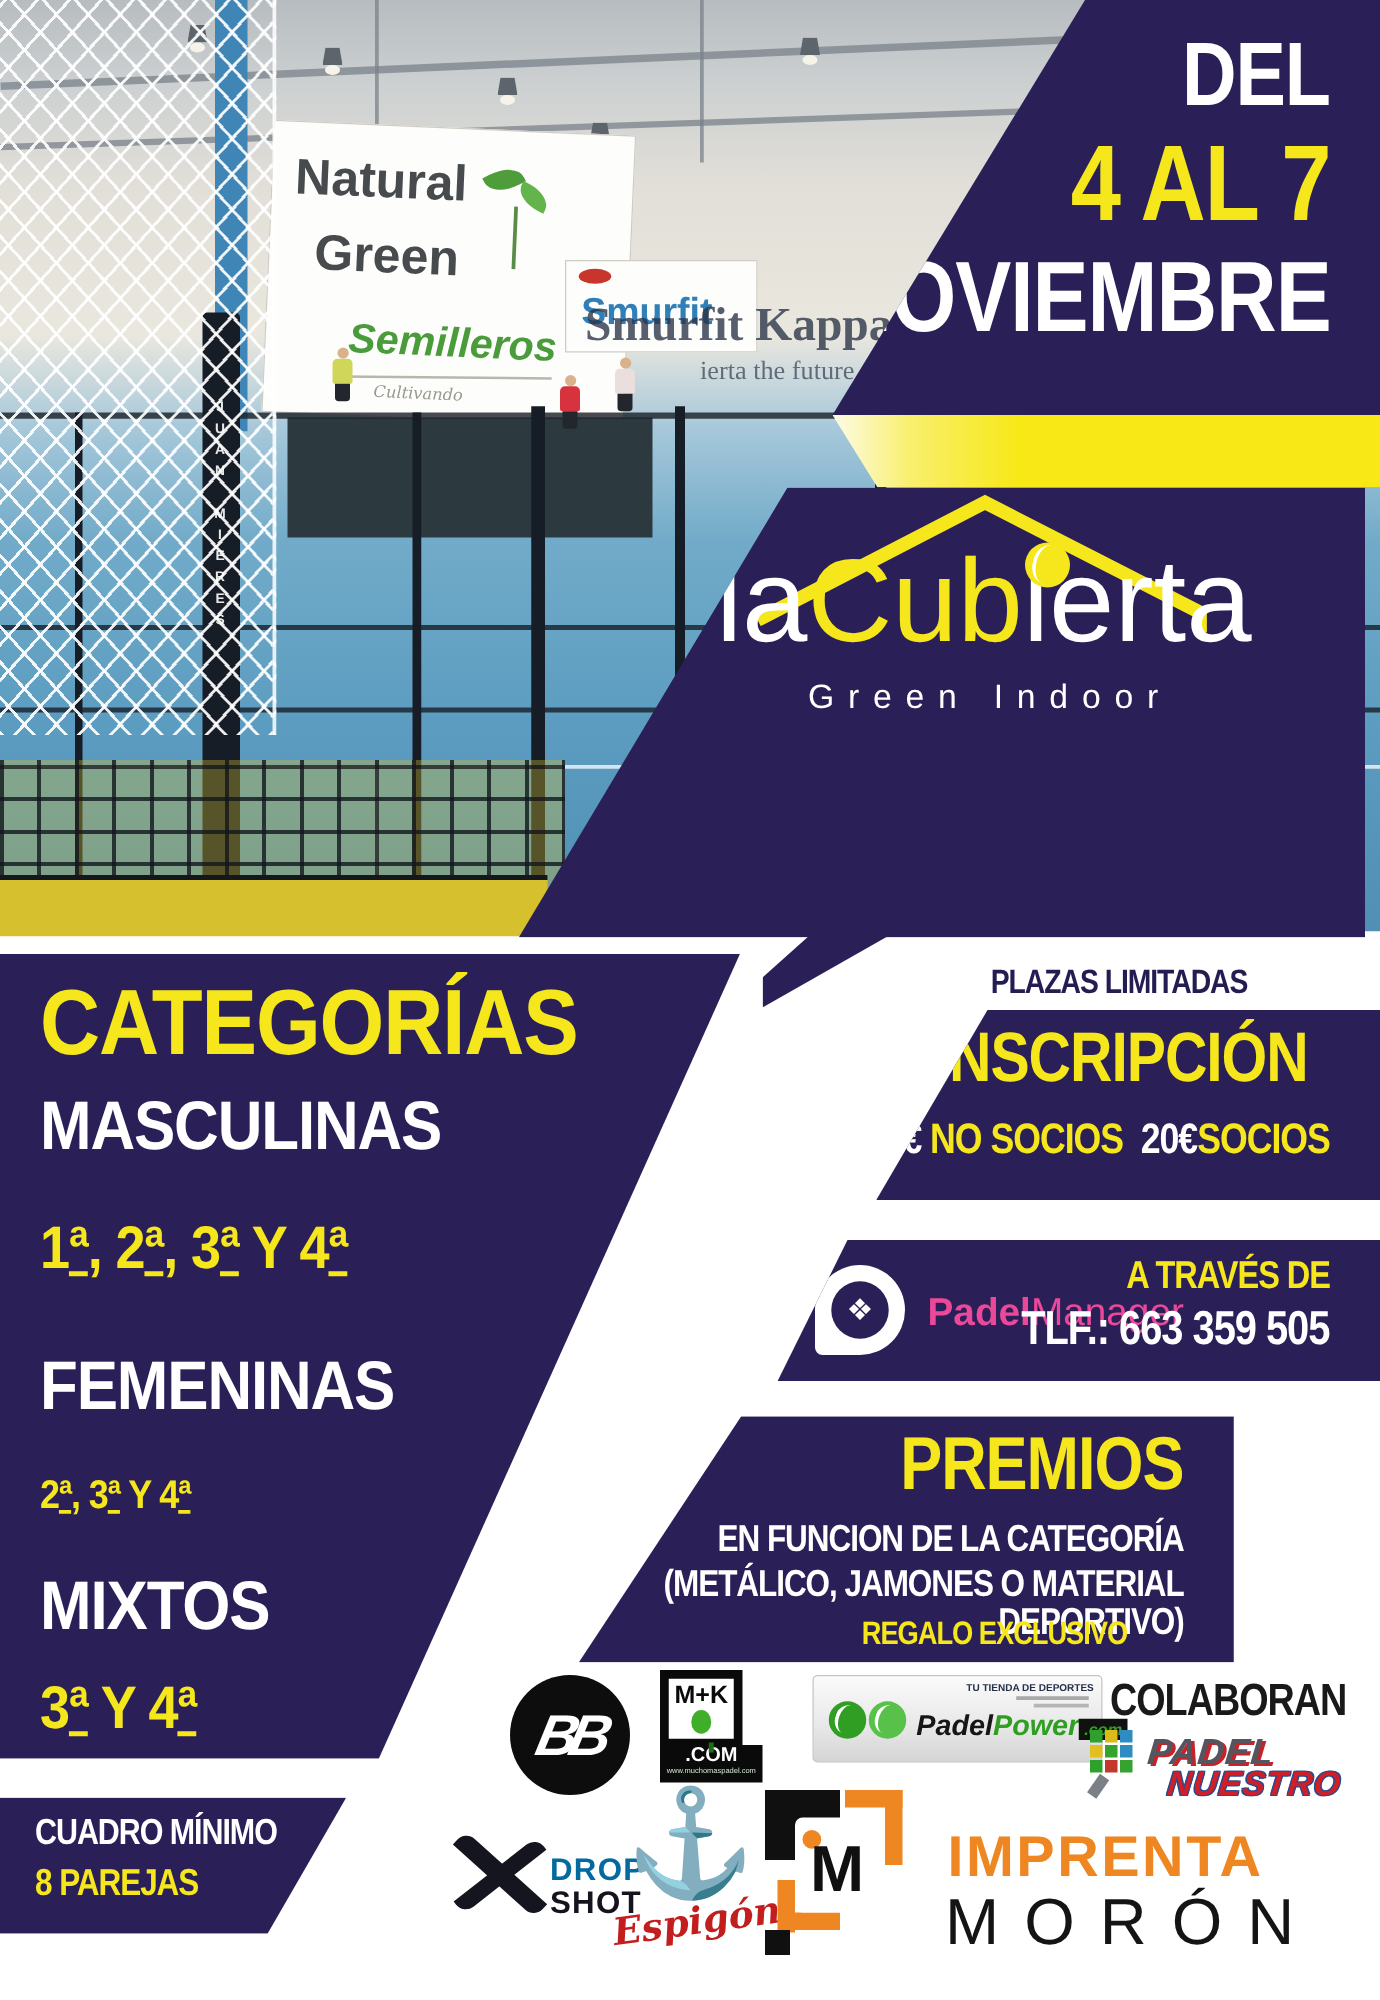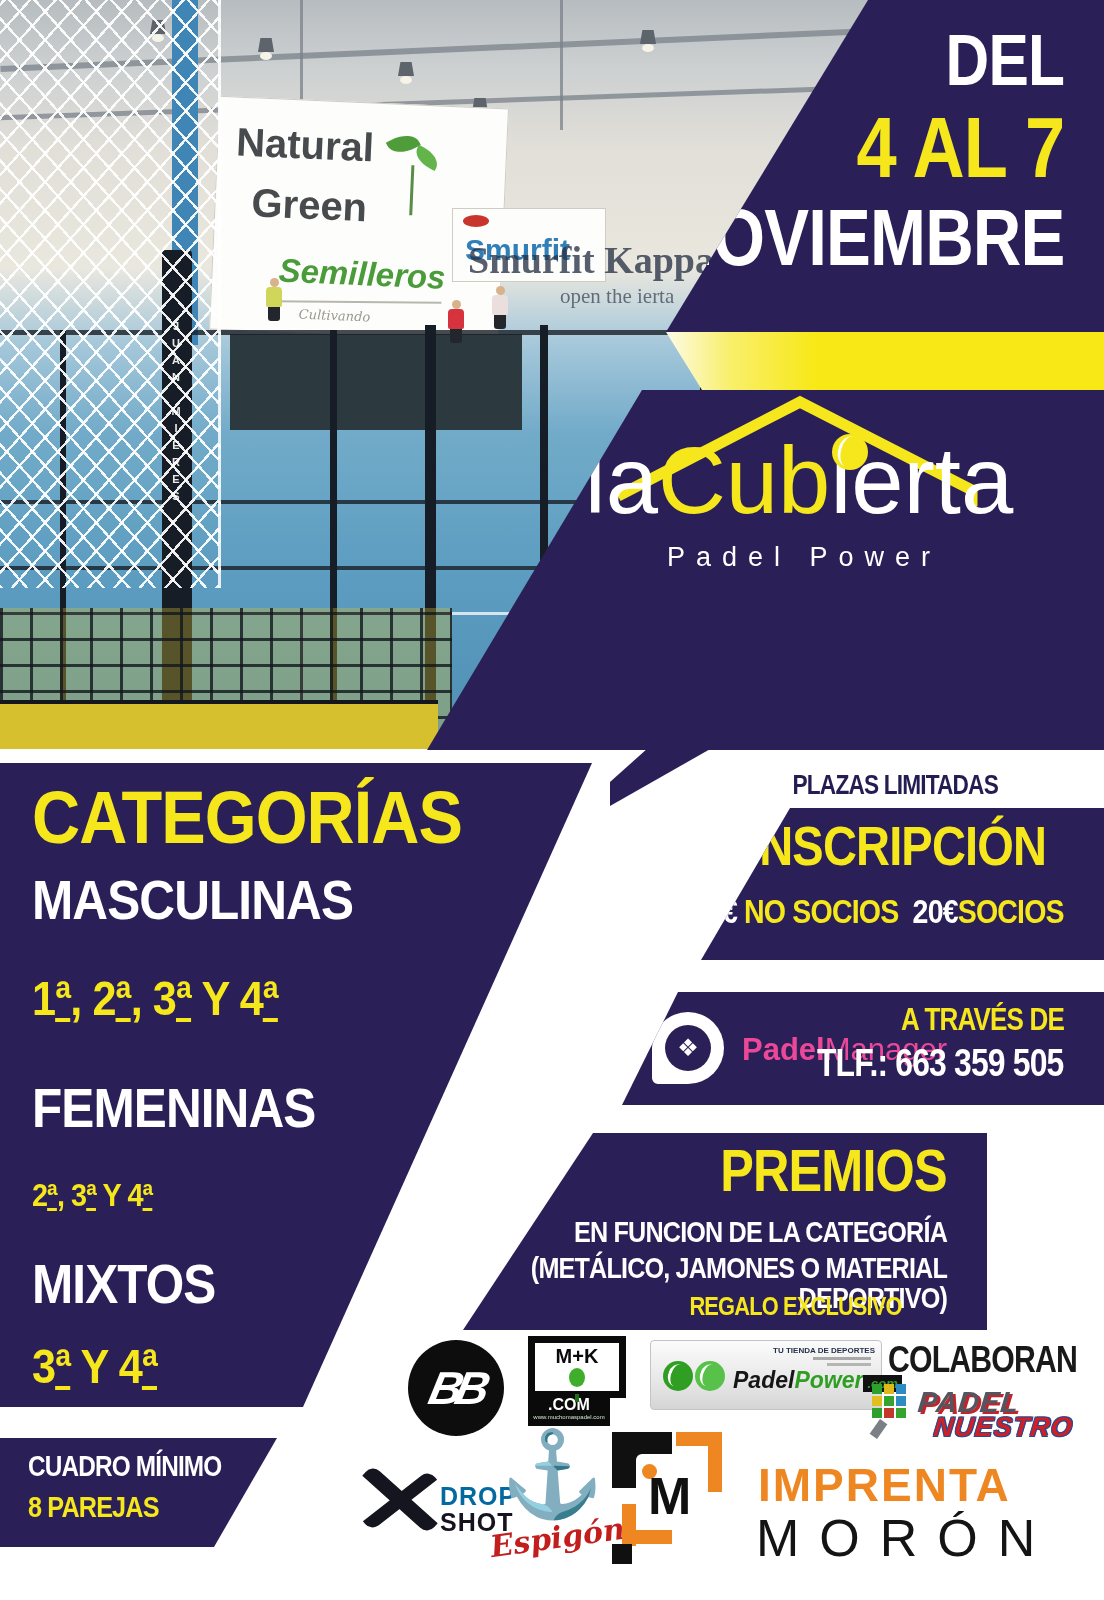--- a/index.html
+++ b/index.html
@@ -52,21 +52,21 @@
          letter-spacing:5px;font-weight:700;}
 
   
   .navyblk{background:var(--navy);}
   #wedgeTop{left:0;top:0;width:1104px;height:332px;
     clip-path:polygon(868px 0,1104px 0,1104px 332px,666px 332px);}
   #stripeYellow{left:0;top:332px;width:1104px;height:58px;
     clip-path:polygon(666px 0,1104px 0,1104px 58px,702px 58px);
     background:linear-gradient(90deg,#fdfcee 60%,#f9ef6d 66%,#f7e816 74%);}
   #blockBrand{left:0;top:390px;width:1092px;height:360px;
-    clip-path:polygon(630px 0,1104px 0,1104px 360px,415px 360px);margin-left:12px;}
+    clip-path:polygon(630px 0,1104px 0,1104px 360px,415px 360px);}
   #wedgeTail{left:610px;top:748px;width:110px;height:58px;background:var(--navy);
     clip-path:polygon(38px 0,102px 0,0 58px,0 34px);}
   #blockCats{left:0;top:763px;width:1104px;height:644px;
     clip-path:polygon(0 0,592px 0,303px 644px,0 644px);}
   #blockInsc{left:0;top:808px;width:1104px;height:152px;
     clip-path:polygon(790px 0,1104px 0,1104px 152px,701px 152px);}
   #blockMgr{left:0;top:992px;width:1104px;height:113px;
     clip-path:polygon(678px 0,1104px 0,1104px 113px,622px 113px);}
   #blockPrem{left:0;top:1133px;width:987px;height:197px;
     clip-path:polygon(593px 0,1104px 0,1104px 197px,463px 197px);}
@@ -84,21 +84,21 @@
   #pmpin{width:72px;height:72px;background:#fff;border-radius:36px 36px 36px 6px;}
   #pmpin .inner{position:absolute;left:13px;top:13px;width:46px;height:46px;border-radius:50%;
     background:var(--navy);color:#fff;display:flex;align-items:center;justify-content:center;
     font-size:24px;}
 
   
   #bbcirc{width:96px;height:96px;border-radius:50%;background:#0d0d0d;color:#fff;
     display:flex;align-items:center;justify-content:center;}
   #bbcirc span{font-size:46px;font-weight:700;font-style:italic;letter-spacing:-7px;
     transform:skewX(-12deg);}
-  #mkbox{width:98px;height:62px;background:#fff;border:7px solid #0a0a0a;box-sizing:border-box;}
+  #mkbox{width:66px;height:62px;background:#fff;border:7px solid #0a0a0a;box-sizing:border-box;}
   #mkband{width:82px;height:30px;background:#0a0a0a;color:#fff;text-align:center;}
   .mkracket{width:16px;height:19px;background:#3fae2a;border-radius:50%;}
   .mkstem{width:4px;height:8px;background:#1d6e14;}
   #ppbox{width:230px;height:68px;border-radius:4px;
     background:linear-gradient(180deg,#fbfbfb 0%,#e9e9e9 55%,#d5d5d5 100%);
     border:1px solid #c4c4c4;}
   .ppball{width:30px;height:30px;border-radius:50%;}
   .ppball:after{content:"";position:absolute;left:5px;top:3px;width:16px;height:23px;
     border:0 solid #fff;border-left-width:3px;border-radius:50%;transform:rotate(18deg);}
   .ppcom{background:#111;color:#2f9e23;font-weight:700;font-size:13px;padding:1px 4px;}
@@ -146,21 +146,21 @@
       <div class="abs" style="left:88px;top:206px;font-size:13px;font-style:italic;color:#9a978f;font-family:'DejaVu Serif',serif;">Cultivando</div>
     </div>
     <div class="abs" style="left:230px;top:334px;width:292px;height:96px;background:#2c3a40;"></div>
 
     <div class="abs banner" style="left:452px;top:208px;width:152px;height:72px;">
       <div class="abs" style="left:10px;top:6px;width:26px;height:12px;background:#c8352c;border-radius:50%;"></div>
       <div class="abs" style="left:12px;top:24px;font-size:30px;font-weight:700;color:#2f7fb8;">Smurfit</div>
     </div>
 
     <div class="abs" style="left:468px;top:238px;width:400px;font-family:'Liberation Serif',serif;font-weight:700;font-size:38px;color:rgba(40,50,70,.78);">Smurfit Kappa</div>
-    <div class="abs" style="left:560px;top:284px;font-family:'Liberation Serif',serif;font-size:21px;color:rgba(40,50,70,.66);">open the ierta</div>
+    <div class="abs" style="left:560px;top:284px;font-family:'Liberation Serif',serif;font-size:21px;color:rgba(40,50,70,.66);">ierta the future</div>
 
     <div class="abs rail" style="left:0;top:330px;width:1104px;height:5px;"></div>
     <div class="abs rail" style="left:0;top:500px;width:1104px;height:4px;"></div>
     <div class="abs rail" style="left:0;top:566px;width:1104px;height:4px;"></div>
     <div class="abs courtline" style="left:0;top:612px;width:1104px;height:3px;"></div>
     <div class="abs courtline" style="left:300px;top:612px;width:3px;height:133px;"></div>
     <div class="abs post" style="left:60px;top:330px;width:6px;height:415px;"></div>
     <div class="abs post" style="left:330px;top:330px;width:7px;height:415px;"></div>
     <div class="abs post" style="left:425px;top:325px;width:11px;height:420px;"></div>
     <div class="abs post" style="left:540px;top:325px;width:8px;height:420px;"></div>
@@ -201,21 +201,21 @@
   <div id="stripeYellow" class="abs"></div>
 
   <div id="blockBrand" class="abs navyblk">
     <svg class="abs" style="left:592px;top:4px;" width="380" height="112" viewBox="0 0 380 112">
       <polyline points="14,102 196,8 368,96 368,120" fill="none" stroke="#f6e71d" stroke-width="11"></polyline>
     </svg>
     <div id="brandline" class="abs center" style="left:552px;top:44px;width:470px;">
       <span class="wht">la</span><span class="yel">Cub</span><span class="wht">ierta</span>
       <div id="ball" class="abs" style="left:268px;top:0;"></div>
     </div>
-    <div id="padelindoor" class="abs center" style="left:562px;top:152px;width:460px;">Padel Power</div>
+    <div id="padelindoor" class="abs center" style="left:562px;top:152px;width:460px;">Green Indoor</div>
   </div>
   <div id="wedgeTail" class="abs"></div>
 
   <div id="blockCats" class="abs navyblk">
     <div class="abs hv yel" style="left:32px;top:18px;font-size:74px;"><span class="sx ol" style="transform:scaleX(.9);">CATEGORÍAS</span></div>
     <div class="abs hv wht" style="left:32px;top:110px;font-size:55px;"><span class="sx ol" style="transform:scaleX(.9);">MASCULINAS</span></div>
     <div class="abs hv yel" style="left:32px;top:212px;font-size:48px;text-align:right;"><span class="sx ol ordz" style="transform:scaleX(.9);">1<span class="ord">ª</span>, 2<span class="ord">ª</span>, 3<span class="ord">ª</span> Y 4<span class="ord">ª</span></span></div>
     <div class="abs hv wht" style="left:32px;top:318px;font-size:55px;"><span class="sx ol" style="transform:scaleX(.9);">FEMENINAS</span></div>
     <div class="abs hv yel" style="left:32px;top:416px;font-size:32px;"><span class="sx ol ordz" style="transform:scaleX(.9);">2<span class="ord">ª</span>, 3<span class="ord">ª</span> Y 4<span class="ord">ª</span></span></div>
     <div class="abs hv wht" style="left:32px;top:494px;font-size:55px;"><span class="sx ol" style="transform:scaleX(.9);">MIXTOS</span></div>

